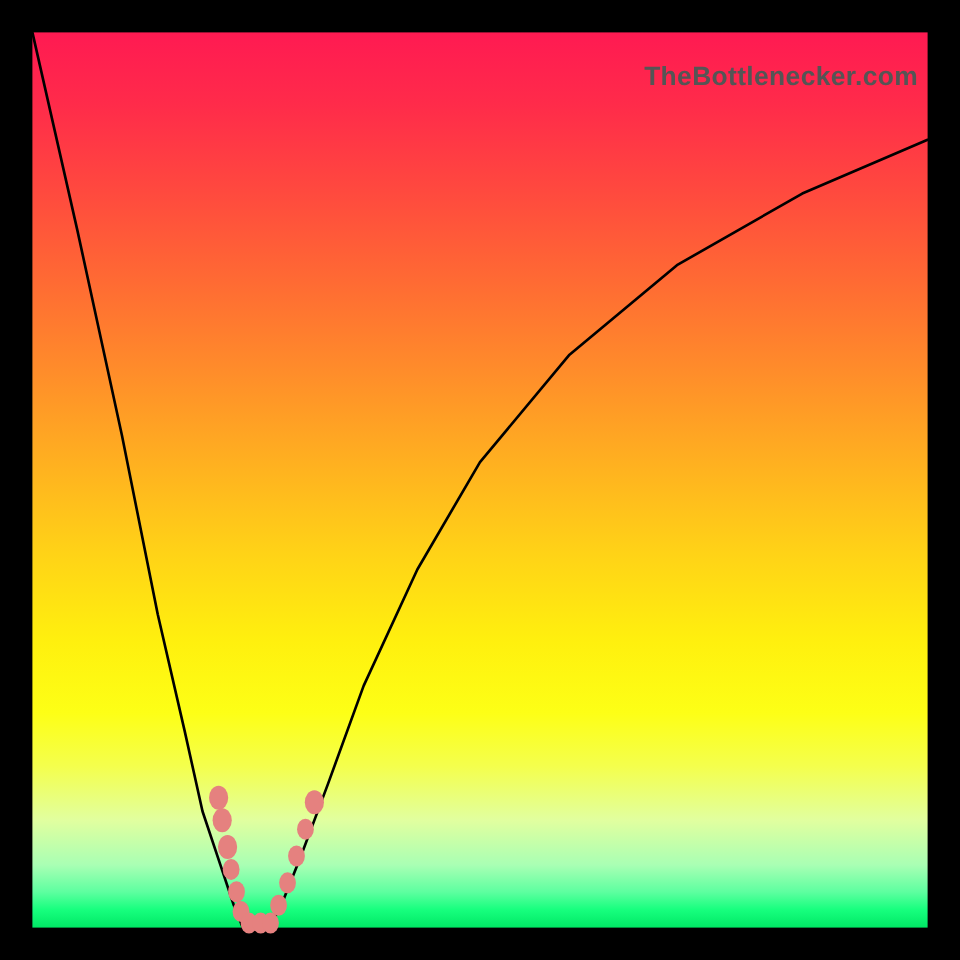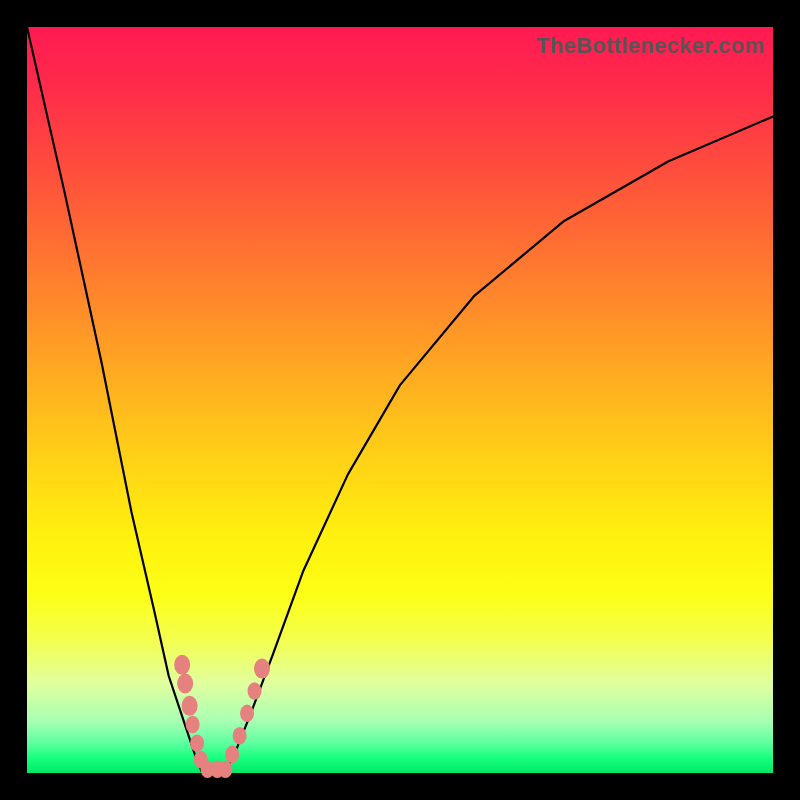--- a/index.html
+++ b/index.html
@@ -28,21 +28,21 @@
       #fdff16 76%,
       #f4ff4d 82%,
       #e1ff9f 88%,
       #a9ffb4 93%,
       #5effa0 96%,
       #17ff7e 98%,
       #00e865 100%);
   }
   .watermark {
     position: absolute;
-    top: 6px;
+    top: 24px;
     right: 8px;
     font-family: Arial, Helvetica, sans-serif;
     font-size: 22px;
     font-weight: 600;
     color: #555;
     letter-spacing: 0.3px;
   }
   .curve-svg {
     position: absolute;
     left: 0; top: 0;

